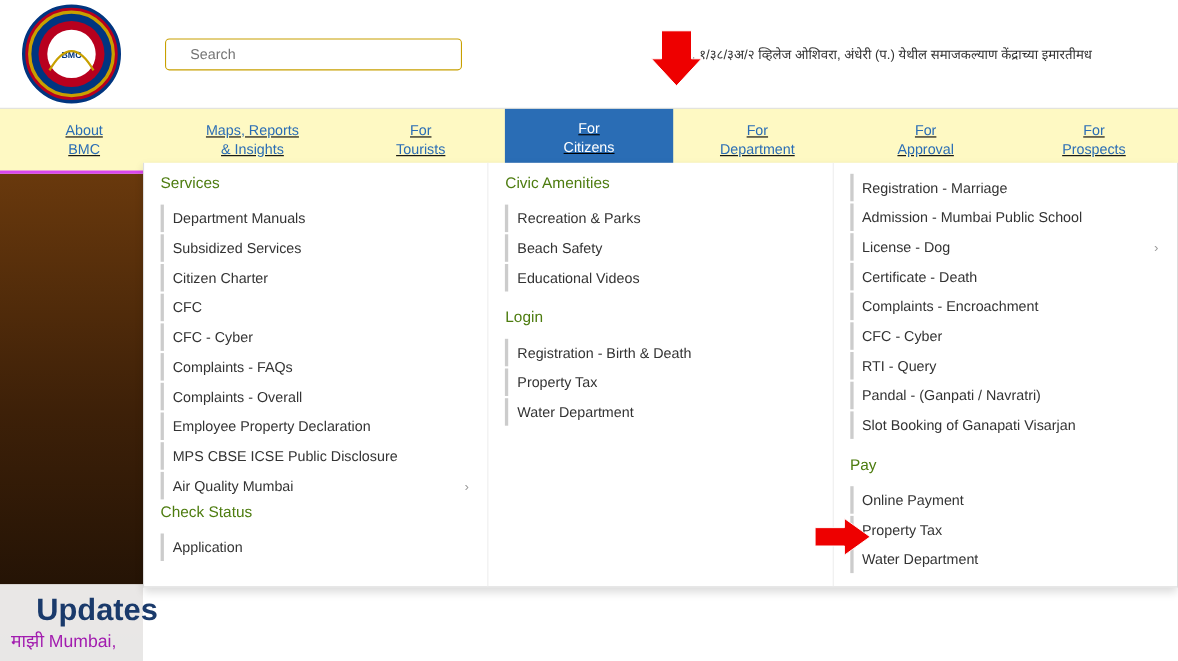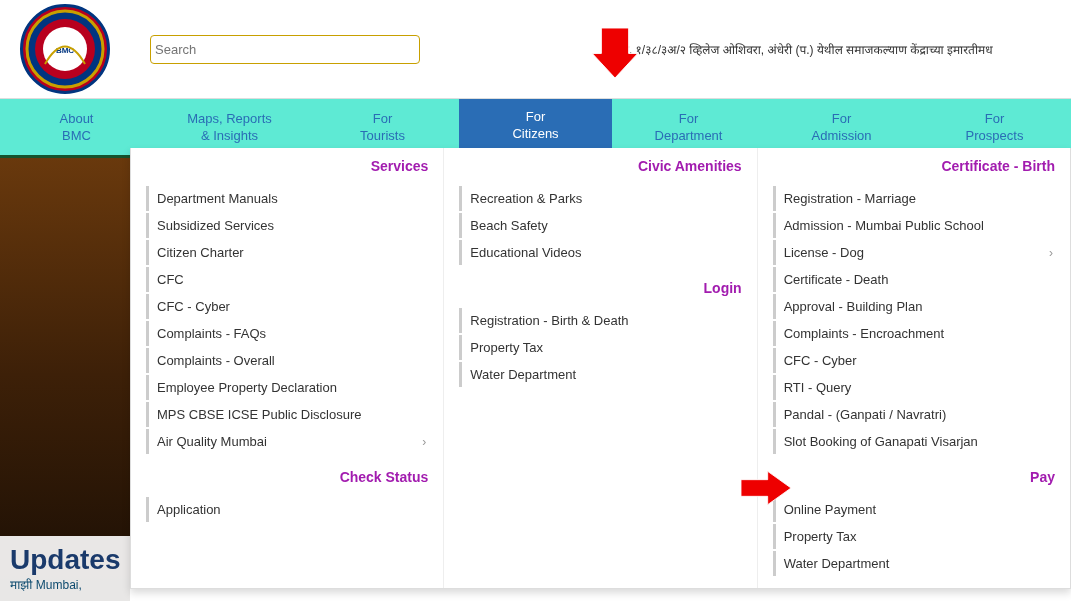--- a/index.html
+++ b/index.html
@@ -3,34 +3,34 @@
   <meta charset="utf-8">
   <style>
     * { margin: 0; padding: 0; box-sizing: border-box; }
     body { font-family: Arial, sans-serif; font-size: 14px; background: #fff; overflow: hidden; width: 1071px; height: 601px; position: relative; }
 
     
     .header { display: flex; align-items: center; background: #fff; padding: 4px 0; border-bottom: 1px solid #ddd; position: relative; z-index: 100; }
     .logo { width: 130px; display: flex; align-items: center; justify-content: center; flex-shrink: 0; }
     .logo-placeholder { width: 90px; height: 90px; background: #b8001e; border-radius: 50%; display: flex; align-items: center; justify-content: center; color: #fff; font-size: 10px; text-align: center; border: 3px solid #003580; }
     .search-bar { flex: 1; padding: 0 20px; }
-    .search-bar input { width: 270px; padding: 6px 4px; border: 1px solid #c8a000; border-radius: 4px; font-size: 13px; color: #aaa; outline: none; }
+    .search-bar input { width: 270px; padding: 6px 22px; border: 1px solid #c8a000; border-radius: 4px; font-size: 13px; color: #aaa; outline: none; }
     .ticker { flex: 1; font-size: 12px; color: #333; overflow: hidden; white-space: nowrap; }
 
     
-    .nav { display: flex; background: #5eead4; border-bottom: 3px solid #14532d; position: relative; z-index: 100; }
+    .nav { display: flex; background: #fef9c3; border-bottom: 3px solid #d946ef; position: relative; z-index: 100; text-decoration: underline; }
     .nav-item { flex: 1; text-align: center; padding: 10px 5px; cursor: pointer; font-size: 13px; color: #2a6db5; border-top: 2px solid transparent; line-height: 1.3; }
     .nav-item.active { background: #2a6db5; color: #fff; border-top: none; }
     .nav-item span { display: block; }
 
     
     .dropdown { position: absolute; top: 148px; left: 130px; right: 0; background: #fff; border: 1px solid #ddd; border-top: none; z-index: 200; display: flex; box-shadow: 0 4px 8px rgba(0,0,0,0.15); }
     .dropdown-col { flex: 1; padding: 10px 15px; border-right: 1px solid #eee; }
     .dropdown-col:last-child { border-right: none; }
-    .dropdown-section-title { font-size: 14px; font-weight: bold; color: #a21caf; margin-bottom: 8px; padding-bottom: 4px; text-align: right; }
+    .dropdown-section-title { font-size: 14px; font-weight: normal; color: #4d7c0f; margin-bottom: 8px; padding-bottom: 4px; }
     .dropdown-item { font-size: 13px; color: #333; padding: 5px 2px; cursor: pointer; display: flex; align-items: center; justify-content: space-between; border-left: 3px solid #ccc; padding-left: 8px; margin-bottom: 2px; }
     .dropdown-item .chevron { color: #999; font-size: 12px; }
 
     
     .main { display: flex; height: calc(601px - 148px); }
 
     
     .arrow-down { position: absolute; top: 30px; left: 610px; z-index: 300; }
     .arrow-down svg { width: 50px; height: 50px; }
     .arrow-right { position: absolute; bottom: 105px; right: 285px; z-index: 300; }
@@ -73,21 +73,21 @@
   <div class="nav-item active">
     <span>For</span>
     <span>Citizens</span>
   </div>
   <div class="nav-item">
     <span>For</span>
     <span>Department</span>
   </div>
   <div class="nav-item">
     <span>For</span>
-    <span>Admission</span>
+    <span>Approval</span>
   </div>
   <div class="nav-item">
     <span>For</span>
     <span>Prospects</span>
   </div>
 </div>
 
 <div class="dropdown">
 
   <div class="dropdown-col">
@@ -96,69 +96,67 @@
     <div class="dropdown-item">Subsidized Services</div>
     <div class="dropdown-item">Citizen Charter</div>
     <div class="dropdown-item">CFC</div>
     <div class="dropdown-item">CFC - Cyber</div>
     <div class="dropdown-item">Complaints - FAQs</div>
     <div class="dropdown-item">Complaints - Overall</div>
     <div class="dropdown-item">Employee Property Declaration</div>
     <div class="dropdown-item">MPS CBSE ICSE Public Disclosure</div>
     <div class="dropdown-item">Air Quality Mumbai <span class="chevron">›</span></div>
 
-    <div style="margin-top: 15px;">
+    <div style="margin-top: 3px;">
       <div class="dropdown-section-title">Check Status</div>
       <div class="dropdown-item">Application</div>
     </div>
   </div>
 
   <div class="dropdown-col">
     <div class="dropdown-section-title">Civic Amenities</div>
     <div class="dropdown-item">Recreation &amp; Parks</div>
     <div class="dropdown-item">Beach Safety</div>
     <div class="dropdown-item">Educational Videos</div>
 
     <div style="margin-top: 15px;">
       <div class="dropdown-section-title">Login</div>
       <div class="dropdown-item">Registration - Birth &amp; Death</div>
       <div class="dropdown-item">Property Tax</div>
       <div class="dropdown-item">Water Department</div>
     </div>
   </div>
 
   <div class="dropdown-col">
-    <div class="dropdown-section-title">Certificate - Birth</div>
     <div class="dropdown-item">Registration - Marriage</div>
     <div class="dropdown-item">Admission - Mumbai Public School</div>
     <div class="dropdown-item">License - Dog <span class="chevron">›</span></div>
     <div class="dropdown-item">Certificate - Death</div>
-    <div class="dropdown-item">Approval - Building Plan</div>
     <div class="dropdown-item">Complaints - Encroachment</div>
     <div class="dropdown-item">CFC - Cyber</div>
     <div class="dropdown-item">RTI - Query</div>
     <div class="dropdown-item">Pandal - (Ganpati / Navratri)</div>
     <div class="dropdown-item">Slot Booking of Ganapati Visarjan</div>
 
     <div style="margin-top: 15px;">
       <div class="dropdown-section-title">Pay</div>
       <div class="dropdown-item">Online Payment</div>
       <div class="dropdown-item">Property Tax</div>
       <div class="dropdown-item">Water Department</div>
     </div>
   </div>
 </div>
 
 <div class="main" style="position: absolute; top: 148px; left: 0; width: 130px; bottom: 0;">
   <div style="width: 130px; height: 100%; background: linear-gradient(180deg, #6b3a0d 0%, #3d2008 50%, #1a0e04 100%);"></div>
 </div>
 
 <div style="position: absolute; bottom: 0; left: 0; width: 130px; background: rgba(255,255,255,0.9); padding: 8px 10px; z-index: 50;">
-  <div style="font-size: 28px; font-weight: bold; color: #1a3a6b;">Updates</div>
-  <div style="font-size: 12px; color: #0c4a6e;">माझी Mumbai,</div>
+  <div style="font-size: 28px; font-weight: bold; color: #1a3a6b; margin-left: 23px;">Updates</div>
+  <div style="font-size: 16px; color: #a21caf;">माझी Mumbai,</div>
 </div>
 
 <div class="arrow-down" style="position: absolute; top: 28px; left: 590px; z-index: 300;">
   <svg width="50" height="55" viewBox="0 0 50 55">
     <polygon points="10,0 40,0 40,28 50,28 25,55 0,28 10,28" fill="#e00" stroke="#fff" stroke-width="1"></polygon>
   </svg>
 </div>
 
 <div class="arrow-right" style="position: absolute; bottom: 85px; right: 280px; z-index: 300;">
   <svg width="60" height="40" viewBox="0 0 60 40">

